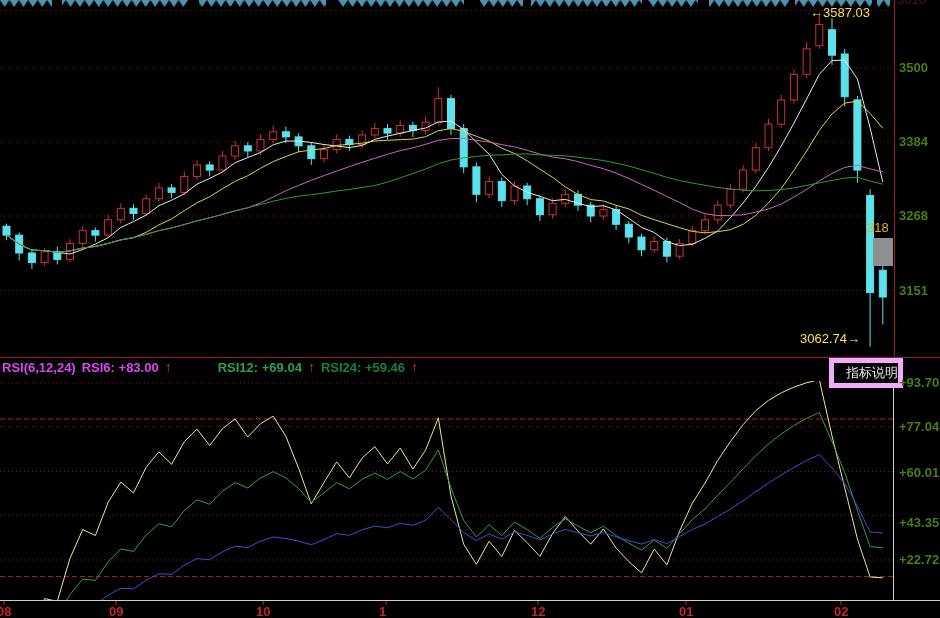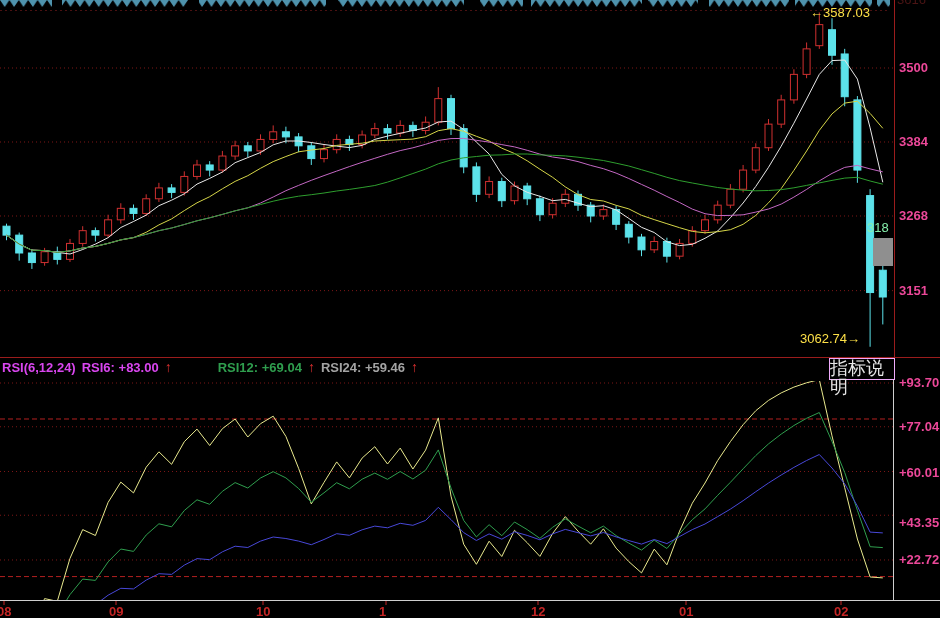--- a/index.html
+++ b/index.html
@@ -1,32 +1,32 @@
 <!DOCTYPE html>
 <html><head>
 <meta charset="utf-8">
 <style>
   html,body{margin:0;padding:0;background:#000;}
   .screen{position:relative;width:940px;height:618px;background:#000;overflow:hidden;
           font-family:"Liberation Sans",sans-serif;}
   .lbl{position:absolute;font-size:13px;line-height:14px;white-space:nowrap;}
-  .red{color:#ec4899;}
+  .red{color:#4d7c0f;}
   .dimred{color:#4a1414;}
   .gray{color:#fde047;}
-  .white{color:#86efac;}
+  .white{color:#eab308;}
   .month{position:absolute;top:604px;font-size:13px;font-weight:bold;color:#c42525;}
   .rsi-head{position:absolute;left:2px;top:359px;display:flex;align-items:center;
             gap:6px;font-size:13px;font-weight:bold;}
   .rsi-head .f{color:#d946ef;}
   .rsi-head .g{color:#2f9e4e;margin-left:40px;}
-  .rsi-head .b{color:#a3a3a3;}
+  .rsi-head .b{color:#15803d;}
   .rsi-head .up{color:#e03030;font-size:14px;}
   .help-btn{position:absolute;left:829px;top:358px;width:64px;height:20px;
-            border:1px solid #f0abfc;background:#000;color:#e8e8e8;font-size:18px;
-            text-align:left;line-height:19px;cursor:pointer;}
+            border:5px solid #f0abfc;background:#000;color:#e8e8e8;font-size:13px;
+            text-align:right;line-height:19px;cursor:pointer;}
   svg{position:absolute;left:0;top:0;}
 </style>
 </head>
 <body>
 <div class="screen">
 
 <svg id="cv" width="940" height="618">
       <defs>
         <pattern id="saw" width="9.4" height="8" patternUnits="userSpaceOnUse">
           <path d="M0,0 H9.4 L4.7,7 Z" fill="#4e93ad"></path>

